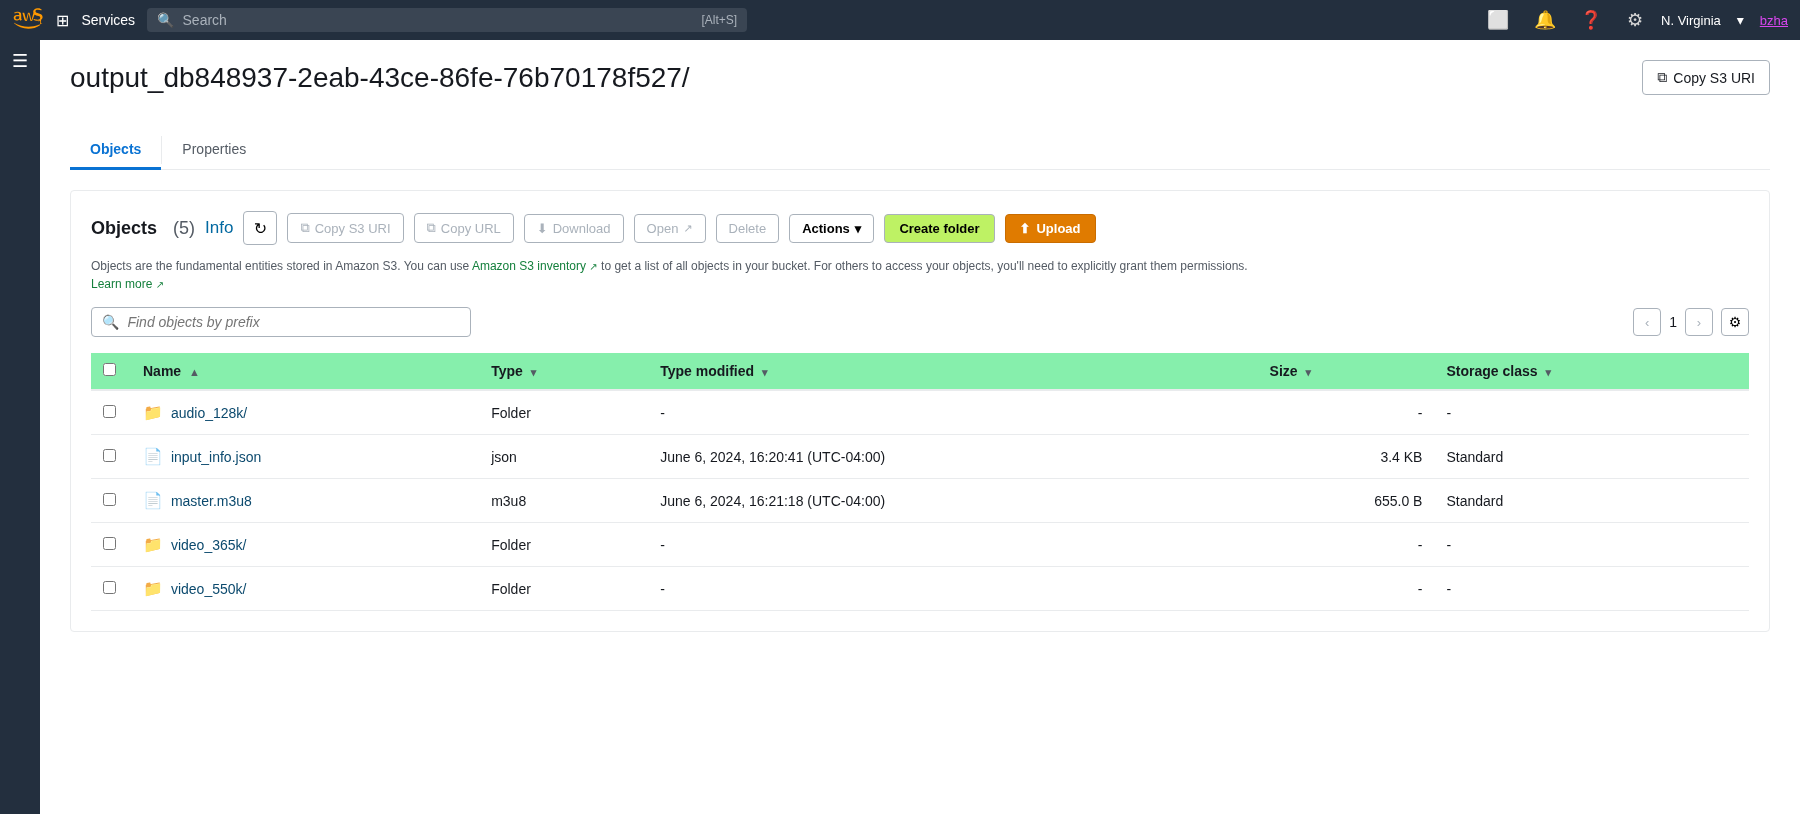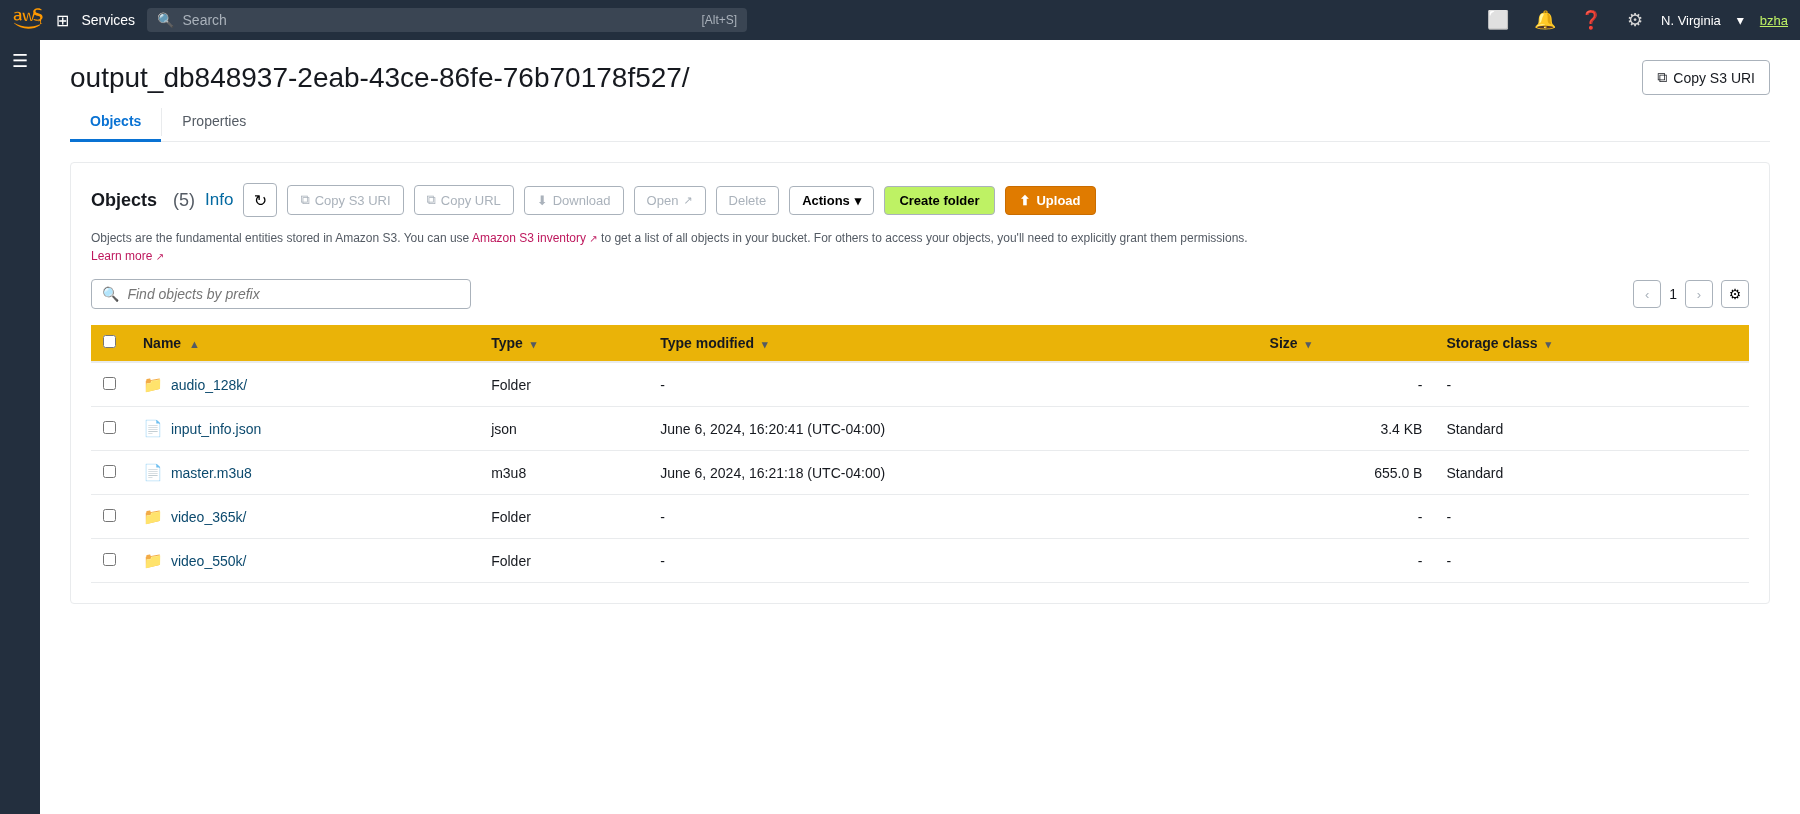--- a/index.html
+++ b/index.html
@@ -47,21 +47,21 @@
     }
     .search-bar input::placeholder { color: #aab2bb; }
     .search-shortcut {
       color: #aab2bb;
       font-size: 12px;
       white-space: nowrap;
     }
     .nav-spacer { flex: 1; }
     .nav-icon { color: #d5d5d5; font-size: 18px; cursor: pointer; margin: 0 6px; }
     .nav-region { color: #fff; font-size: 13px; cursor: pointer; }
-    .nav-username { color: #bef264; font-size: 13px; cursor: pointer; text-decoration: underline; }
+    .nav-username { color: #d946ef; font-size: 13px; cursor: pointer; text-decoration: underline; }
 
     
     .layout { display: flex; min-height: calc(100vh - 40px); }
     .sidebar {
       width: 40px;
       background: #232f3e;
       display: flex;
       flex-direction: column;
       align-items: center;
       padding-top: 10px;
@@ -73,21 +73,21 @@
       flex: 1;
       background: #fff;
       padding: 20px 30px;
     }
 
     
     .page-header {
       display: flex;
       align-items: center;
       justify-content: space-between;
-      margin-bottom: 8px;
+      margin-bottom: 36px;
     }
     .page-title {
       font-size: 28px;
       font-weight: 400;
       color: #16191f;
     }
     .copy-s3-uri-btn {
       display: flex;
       align-items: center;
       gap: 6px;
@@ -214,21 +214,21 @@
       font-weight: 700;
     }
 
     
     .info-text {
       font-size: 12px;
       color: #545b64;
       margin-bottom: 14px;
       line-height: 1.5;
     }
-    .info-text a { color: #be185d; text-decoration: none; }
+    .info-text a { color: #15803d; text-decoration: none; }
 
     
     .search-row {
       display: flex;
       align-items: center;
       justify-content: space-between;
       margin-bottom: 16px;
     }
     .search-input-container {
       display: flex;
@@ -284,21 +284,21 @@
 
     
     table {
       width: 100%;
       border-collapse: collapse;
       font-size: 14px;
     }
     thead th {
       padding: 10px 12px;
       text-align: left;
-      background: #eab308;
+      background: #86efac;
       border-bottom: 2px solid #e9ebed;
       font-weight: 700;
       white-space: nowrap;
       user-select: none;
     }
     thead th .sort-icon { margin-left: 4px; color: #545b64; font-size: 11px; }
     tbody tr {
       border-bottom: 1px solid #e9ebed;
     }
     tbody td {

